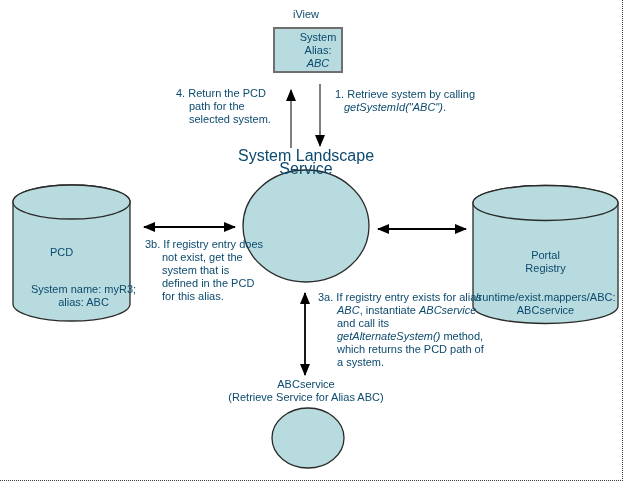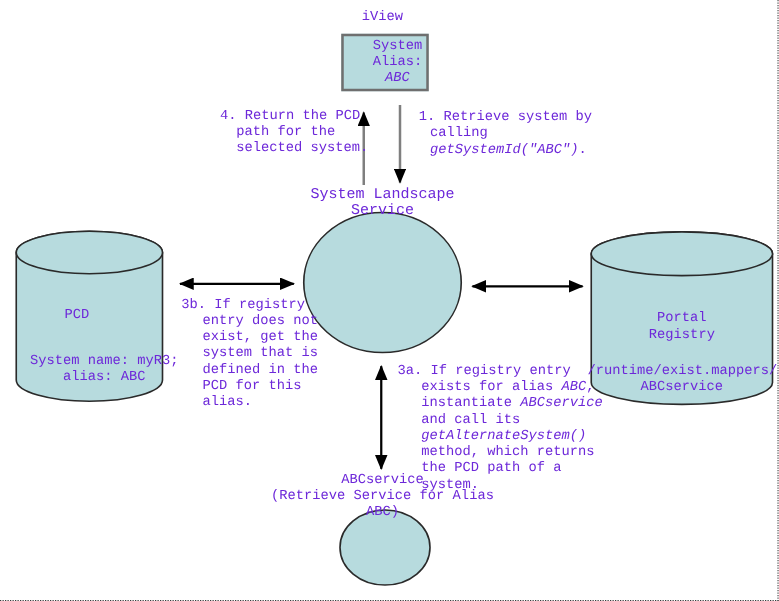--- a/index.html
+++ b/index.html
@@ -1,42 +1,42 @@
 <!DOCTYPE html>
 <html style="--shape-fill: #b7dbde; --shape-stroke: #2a2a2a; --box-border: #6f6f6f; --connector-gray: #7f7f7f; --connector-black: #000000;"><head>
 <meta charset="utf-8">
 <style>
   html,body{margin:0;padding:0;background:#fff;}
   #canvas{
     position:relative;
     width:623px;height:481px;
     background:#fff;
-    font-family:Liberation Mono, monospace;
-    color:#6d28d9;
+    font-family:Liberation Sans, sans-serif;
+    color:#0c4a6e;
     overflow:hidden;
     border-right:1px dotted #3a3a3a;
     border-bottom:1px dotted #3a3a3a;
     box-sizing:border-box;
   }
   #shapes{position:absolute;left:0;top:0;z-index:1;}
   .shape{fill:var(--shape-fill,#b7dbde);stroke:var(--shape-stroke,#2a2a2a);stroke-width:1.3;}
   .conn-gray{stroke:var(--connector-gray,#7f7f7f);stroke-width:2;}
   .conn-black{stroke:var(--connector-black,#000);stroke-width:1.8;}
   .txt{position:absolute;z-index:2;font-size:11px;line-height:13px;white-space:normal;}
   .center{text-align:center;}
   .italic{font-style:italic;margin-top:28px;}
   #iview-title{left:256px;top:8px;width:100px;}
   #iview-box{
     position:absolute;z-index:2;left:273px;top:27px;width:70px;height:46px;
     background:var(--shape-fill,#b7dbde);
     border:2px solid var(--box-border,#6f6f6f);
     box-sizing:border-box;
     font-size:11px;line-height:13px;text-align:center;padding-top:2px;padding-left:20px;
   }
-  #sls-label{left:226px;top:149px;width:160px;font-size:12px;}
+  #sls-label{left:226px;top:149px;width:160px;font-size:16px;}
   #step4{left:176px;top:87px;width:112px;padding-left:13px;text-indent:-13px;white-space:pre-line;}
   #step1{left:335px;top:88px;width:172px;padding-left:9px;text-indent:-9px;}
   #step2{left:370px;top:184px;width:116px;padding-left:13px;text-indent:-13px;}
   #step3b{left:145px;top:238px;width:102px;padding-left:17px;text-indent:-17px;}
   #step3a{left:318px;top:291px;width:155px;padding-left:19px;text-indent:-19px;}
   #pcd-label{left:3px;top:246px;width:117px;}
   #pcd-details{left:20px;top:283px;width:127px;}
   #registry-label{left:473px;top:249px;width:145px;}
   #registry-details{left:470px;top:291px;width:151px;}
   #abcservice-label{left:206px;top:378px;width:200px;}

